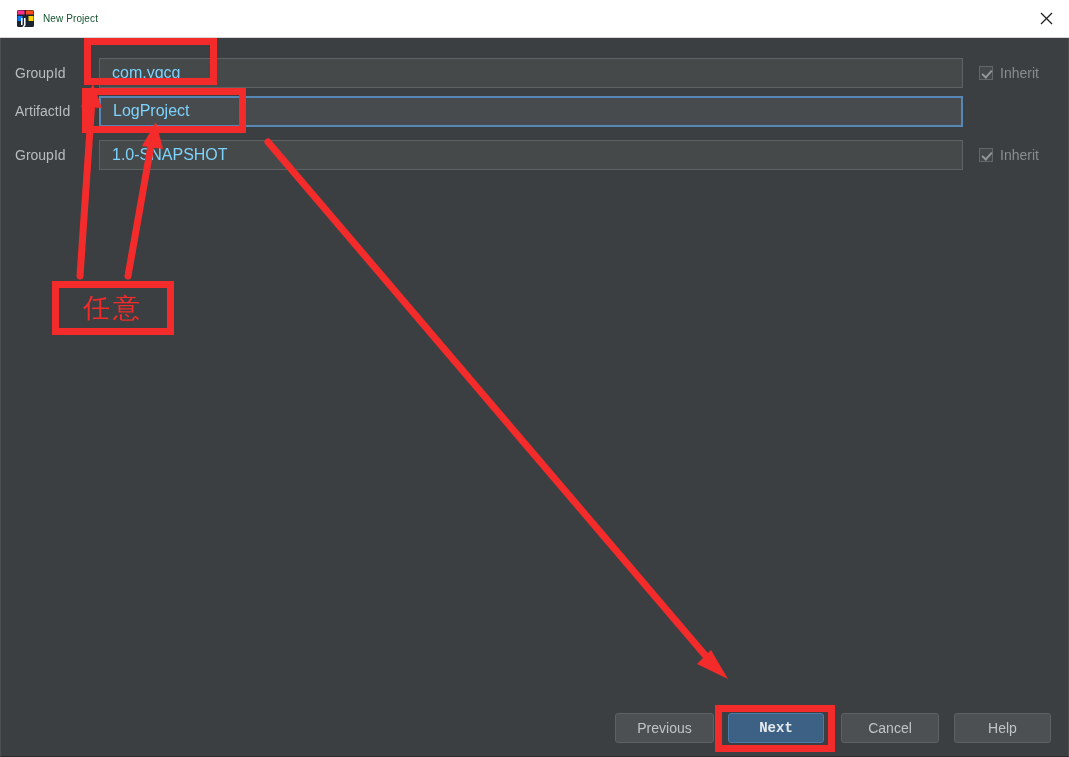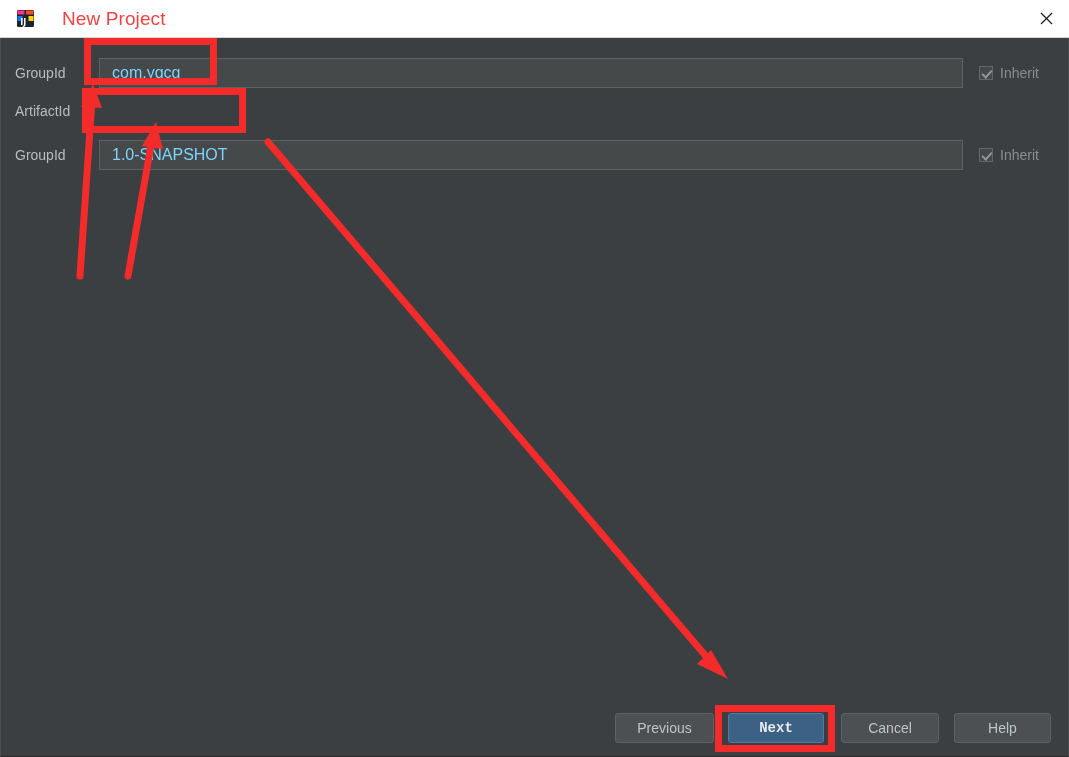--- a/index.html
+++ b/index.html
@@ -14,29 +14,29 @@
     width: 1069px; height: 757px;
     background: #3c3f41;
   }
 
   
   .titlebar {
     position: absolute; left: 0; top: 0;
     width: 1069px; height: 38px;
     background: #ffffff;
     border-bottom: 1px solid #d6d6d6;
-    display: flex; align-items: center; gap: 19px;
+    display: flex; align-items: center;
   }
   .app-icon {
     width: 17px; height: 17px;
     margin-left: 17px; margin-right: 9px;
     position: relative; flex: none;
   }
   .title-text {
-    font-size: 19px; color: #ef4444;
+    font-size: 10px; color: #14532d;
     letter-spacing: 0.1px;
   }
   .close-btn {
     position: absolute; right: 0; top: 0;
     width: 46px; height: 37px;
     display: flex; align-items: center; justify-content: center;
     color: #222; font-size: 17px; line-height: 1;
     font-family: "DejaVu Sans", sans-serif;
   }
 
@@ -185,20 +185,21 @@
       <span class="field-label">GroupId</span>
       <input class="text-input" type="text" value="com.yqcg" style="">
       <div class="inherit-box">
         <span class="checkbox"></span>
         <span class="inherit-label">Inherit</span>
       </div>
     </div>
 
     <div class="form-row row-artifact">
       <span class="field-label">ArtifactId</span>
+      <input class="text-input focused" type="text" value="LogProject" style="">
     </div>
 
     <div class="form-row row-version">
       <span class="field-label">GroupId</span>
       <input class="text-input" type="text" value="1.0-SNAPSHOT" style="">
       <div class="inherit-box">
         <span class="checkbox"></span>
         <span class="inherit-label">Inherit</span>
       </div>
     </div>
@@ -226,16 +227,19 @@
 
       <g>
         <line x1="128" y1="276" x2="152" y2="140" stroke="#f32b2b" stroke-width="7" stroke-linecap="round"></line>
         <polygon points="156,122 142,146 163,149" fill="#f32b2b"></polygon>
       </g>
     </svg>
 
     <div class="anno-box box-group"></div>
     <div class="anno-box box-artifact"></div>
     <div class="anno-box box-next"></div>
+    <div class="anno-box box-renyi">
+      <span class="renyi-text">任意</span>
+    </div>
 
   </div>
 
 </div>
 
 </body></html>

